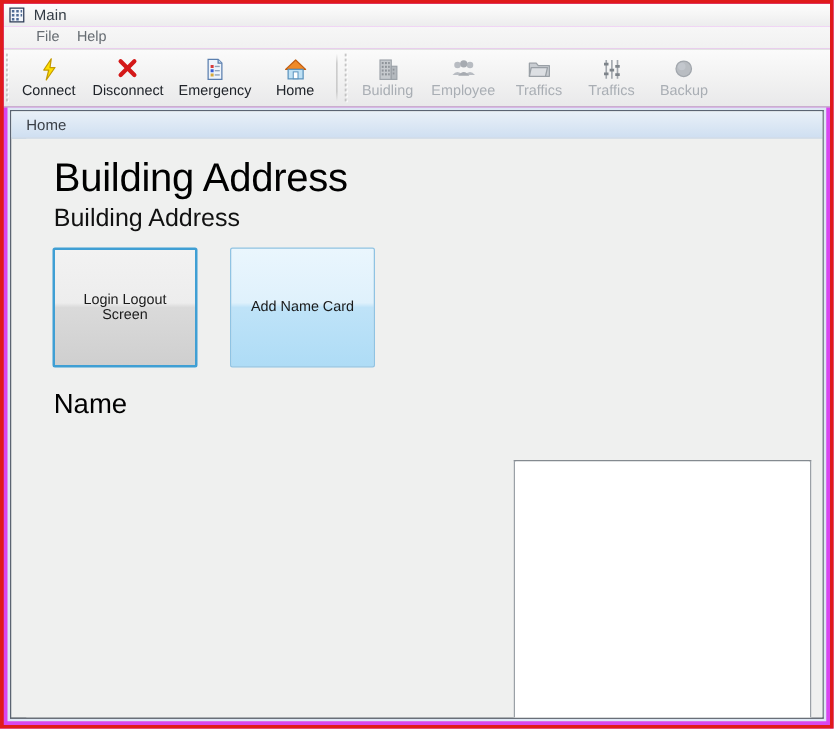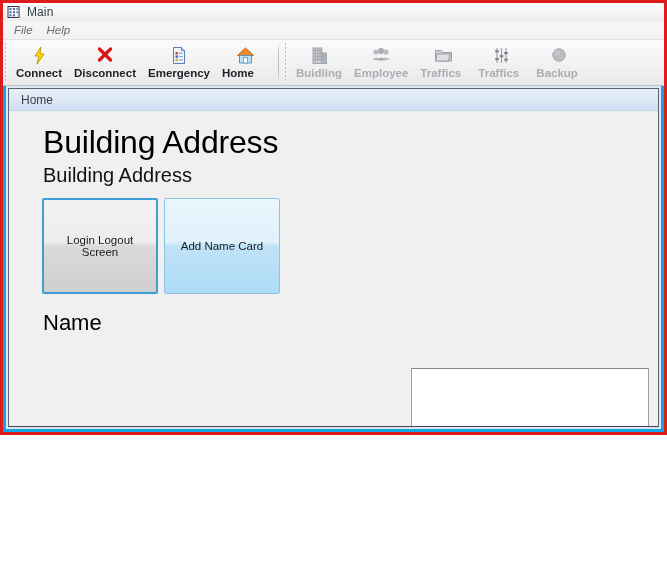--- a/index.html
+++ b/index.html
@@ -10,24 +10,24 @@
   }
   body {
     font-family: "Liberation Sans", sans-serif;
     -webkit-font-smoothing: antialiased;
   }
 
   
   #app-window {
     position: relative;
     width: 667px;
-    height: 435px;
+    height: 583px;
     box-sizing: border-box;
     border: 3px solid #e01b1b;
-    background: #0ea5e9;
+    background: #d946ef;
     overflow: hidden;
   }
 
   
   #title-bar {
     height: 18px;
     background: linear-gradient(to bottom, #fdfdfd 0%, #f4f4f4 55%, #ececed 100%);
     display: flex;
     align-items: center;
     padding: 0 4px;
@@ -45,24 +45,23 @@
     color: #333b44;
     letter-spacing: .1px;
   }
 
   
   #menu-bar {
     height: 19px;
     background: linear-gradient(to bottom, #f7f7f7 0%, #f1f1f1 100%);
     display: flex;
     align-items: center;
-    padding-left: 5px;
+    padding-left: 20px;
     box-sizing: border-box;
     border-bottom: 1px solid #e3e3e3;
-    font-style: italic;
   }
   .menu-item {
     font-size: 11.5px;
     color: #666c72;
     padding: 1px 8px 2px 6px;
     cursor: default;
     white-space: nowrap;
   }
 
   
@@ -94,27 +93,27 @@
     background: linear-gradient(to bottom, rgba(0,0,0,0), #bfbfbf 20%, #bfbfbf 80%, rgba(0,0,0,0));
     flex: 0 0 auto;
   }
   .tb-group {
     display: flex;
     align-items: stretch;
   }
   .tb-btn {
     display: flex;
     flex-direction: column;
+    align-items: center;
     justify-content: center;
     padding: 2px 5px 3px 5px;
     min-width: 46px;
     cursor: default;
     border: 1px solid transparent;
     border-radius: 2px;
-    font-weight: bold;
   }
   .tb-btn .tb-ico {
     height: 20px;
     display: flex;
     align-items: center;
     justify-content: center;
     margin-bottom: 2px;
   }
   .tb-btn .tb-lbl {
     font-size: 11.5px;
@@ -185,21 +184,21 @@
     font-size: 20px;
     font-weight: normal;
     color: #111111;
     margin: 2px 0 0 4px;
     line-height: 24px;
   }
 
   
   #tile-row {
     display: flex;
-    gap: 6px;
+    gap: 26px;
     margin: 11px 0 0 3px;
   }
   .tile-btn {
     width: 116px;
     height: 96px;
     box-sizing: border-box;
     display: flex;
     align-items: center;
     justify-content: center;
     font-size: 11.5px;

